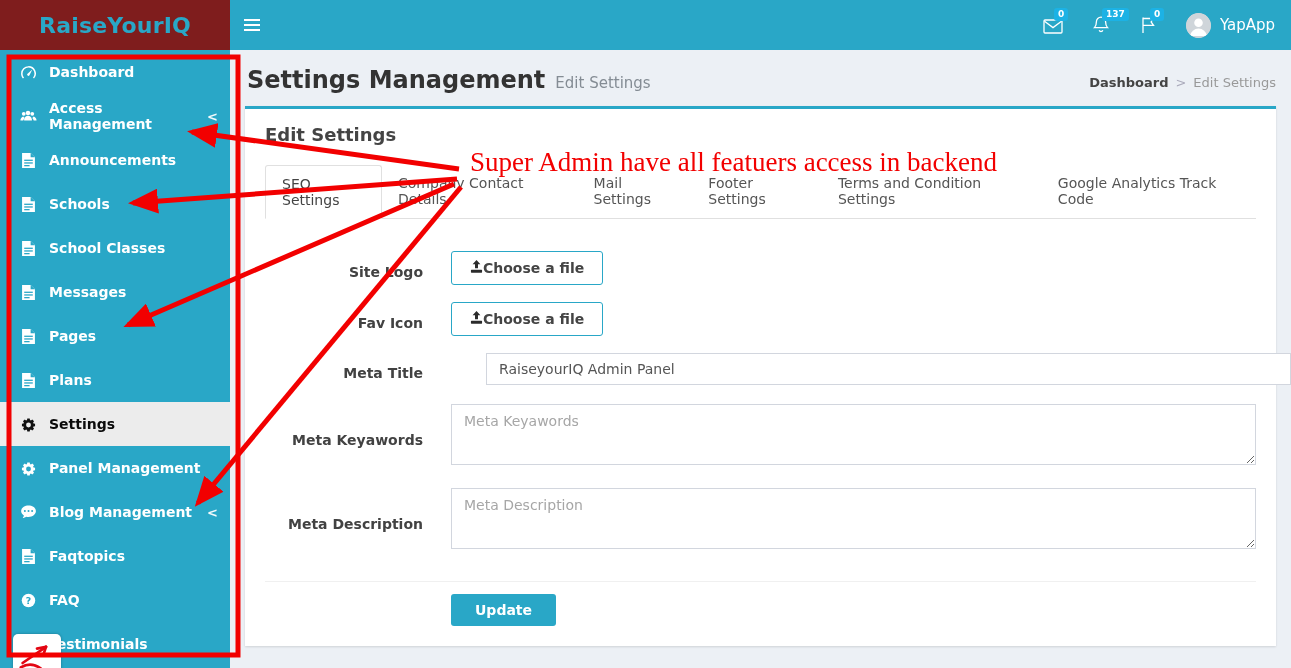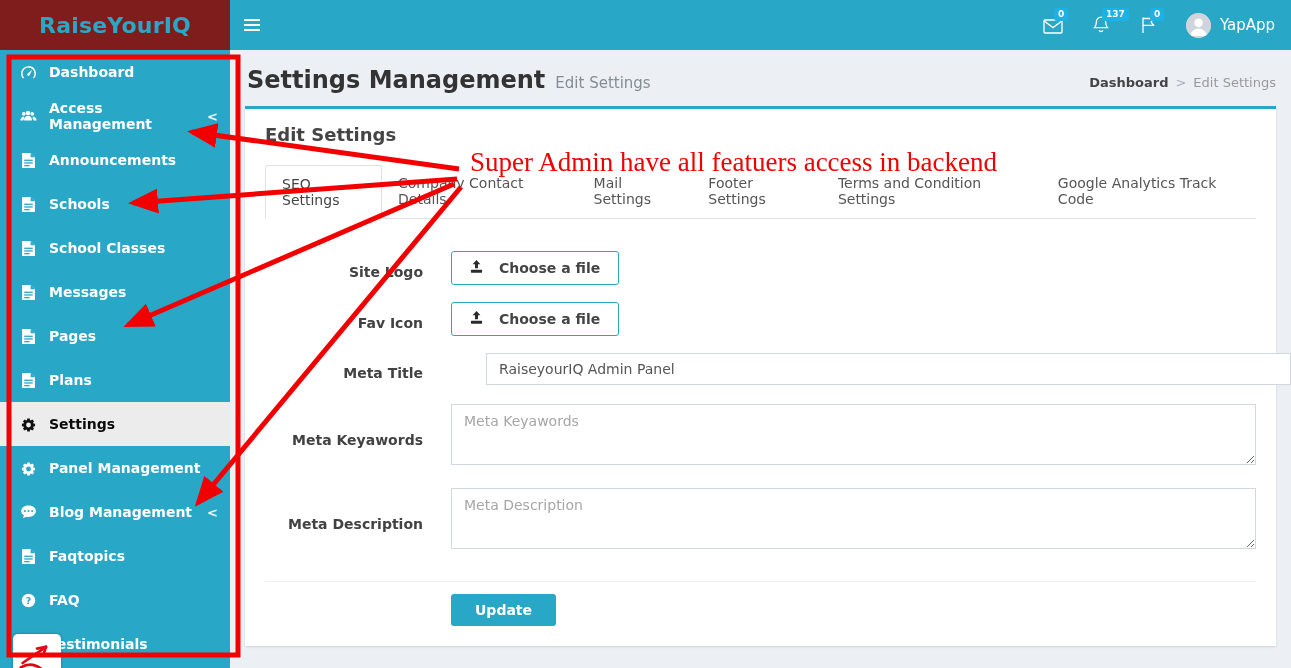--- a/index.html
+++ b/index.html
@@ -44,21 +44,21 @@
   .card-title { font-size:18px; color:#444; font-weight:600; margin-bottom:20px; }
 
   .tabs { display:flex; border-bottom:1px solid #E0E0E0; }
   .tab { padding:10px 16px; font-size:14px; color:#555; cursor:pointer; margin-bottom:-1px; }
   .tab.active { background:#fff; border:1px solid #E0E0E0; border-bottom:1px solid #fff; border-radius:3px 3px 0 0; color:#444; }
 
   .form-area { padding-top:32px; }
   .frow { display:flex; align-items:center; margin-bottom:17px; }
   .flabel { width:158px; text-align:right; margin-right:28px; font-size:14px; font-weight:bold; color:#424242; padding-top:7px; }
   .fctrl { flex:1; }
-  .file-btn { display:inline-flex; align-items:center; gap:16px; border:1px solid #29A7C7; background:#fff; color:#444;
+  .file-btn { display:inline-flex; align-items:center; gap:0; border:1px solid #29A7C7; background:#fff; color:#444;
               font-size:14px; font-weight:600; padding:8px 18px; border-radius:3px; cursor:pointer; font-family:inherit; }
   .text-input { width:100%; height:32px; border:1px solid #D2D6DE; padding:5px 12px; font-size:14px; color:#555; font-family:inherit; border-radius:0; outline:none;margin-left:35px; }
   .t-area { width:100%; height:61px; border:1px solid #D2D6DE; padding:8px 12px; font-size:14px; color:#555; font-family:inherit; resize:both; outline:none; }
   .t-area::placeholder, .text-input::placeholder { color:#A6A6A6; }
   .divider { border-top:1px solid #F0F0F0; margin-top:28px; }
   .card-footer { padding-top:12px; }
   .update-btn { margin-left:186px; background:#29A7C7; color:#fff; border:none; font-size:14px; font-weight:600;
                 padding:8px 24px; border-radius:3px; cursor:pointer; font-family:inherit; }
 
   

